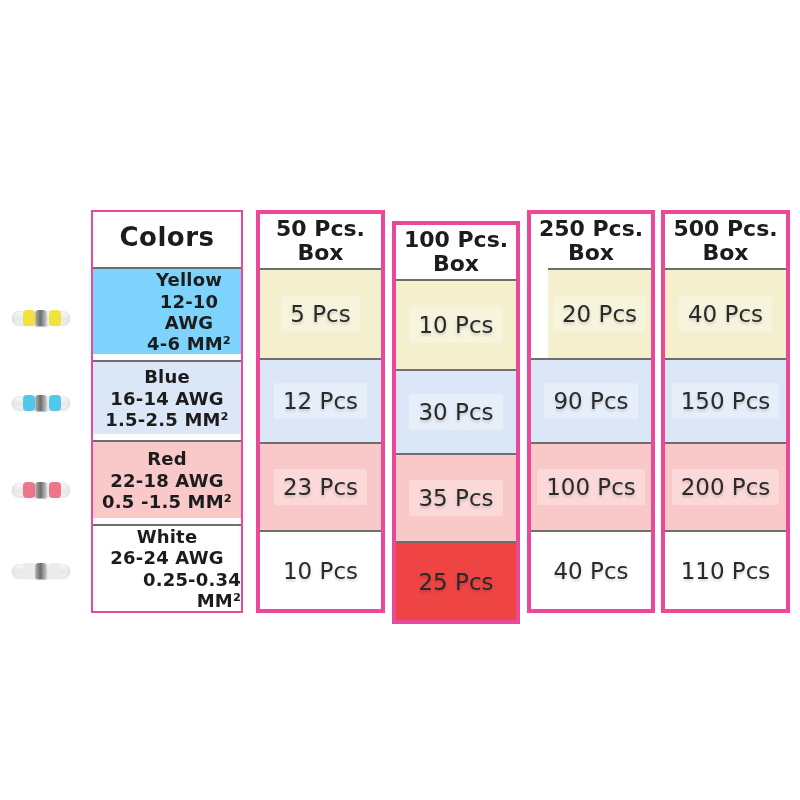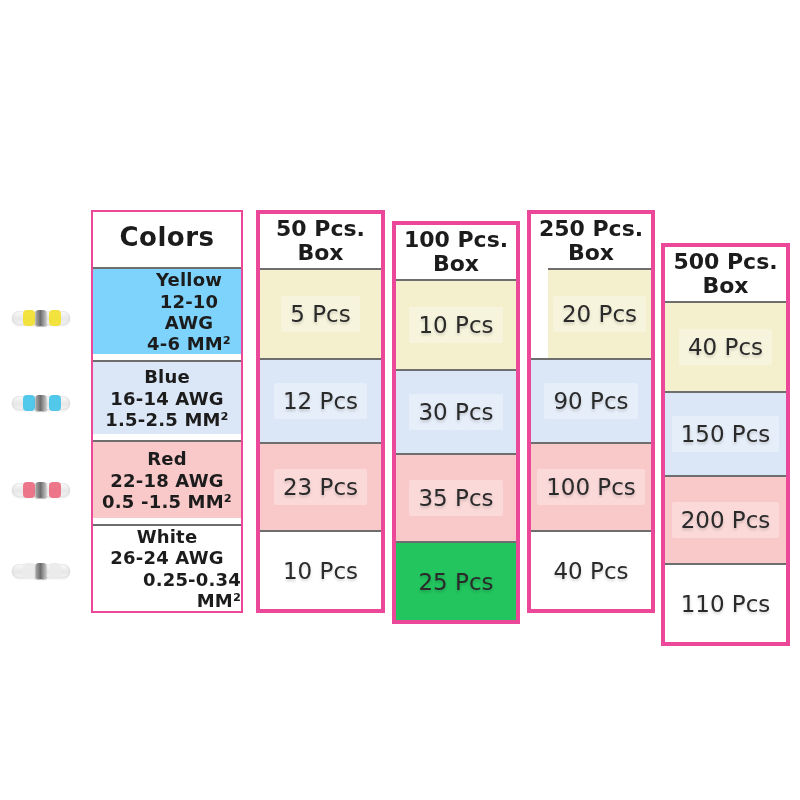--- a/index.html
+++ b/index.html
@@ -12,21 +12,21 @@
   }
   .stage { position: relative; width: 800px; height: 800px; background: #ffffff; }
 
   
   .col { position: absolute; top: 210px; height: 403px; display: flex; flex-direction: column; background: #fff; }
   .colors-col { left: 91px; width: 152px; border: 2px solid #ec4899; gap: 6px; }
   .box-col { border: 4px solid #ec4899; }
   .box-col-0 { left: 256px; width: 129px; }
   .box-col-1 { left: 392px; width: 128px; margin-top: 11px; }
   .box-col-2 { left: 527px; width: 128px; }
-  .box-col-3 { left: 661px; width: 129px; margin-top: 33px; }
+  .box-col-3 { left: 661px; width: 129px; }
 
   .col-header {
     display: flex; flex-direction: column; align-items: center; justify-content: center;
     background: #ffffff; text-align: center; font-weight: bold;
   }
   .colors-col .col-header { height: 56px; font-size: 26px; letter-spacing: 0.5px; }
   .box-col .col-header { height: 54px; font-size: 22px; line-height: 1.08; }
 
   .cell {
     display: flex; flex-direction: column; align-items: center; justify-content: center;
@@ -150,21 +150,21 @@
     </div>
     <div class="cell r0" style="background-color: rgb(244, 239, 205);">
         <span class="count">10 Pcs</span>
       </div>
     <div class="cell r1" style="background-color: rgb(219, 230, 246);">
         <span class="count">30 Pcs</span>
       </div>
     <div class="cell r2" style="background-color: rgb(249, 200, 200);">
         <span class="count">35 Pcs</span>
       </div>
-    <div class="cell r3" style="background-color: #22c55e;">
+    <div class="cell r3" style="background-color: #ef4444;">
         <span class="count">25 Pcs</span>
       </div>
   </div>
 
   <div class="col box-col box-col-2">
     <div class="col-header">
       <div>250 Pcs.</div>
       <div>Box</div>
     </div>
     <div class="cell r0" style="background-color: rgb(244, 239, 205); margin-left: 17px;">

